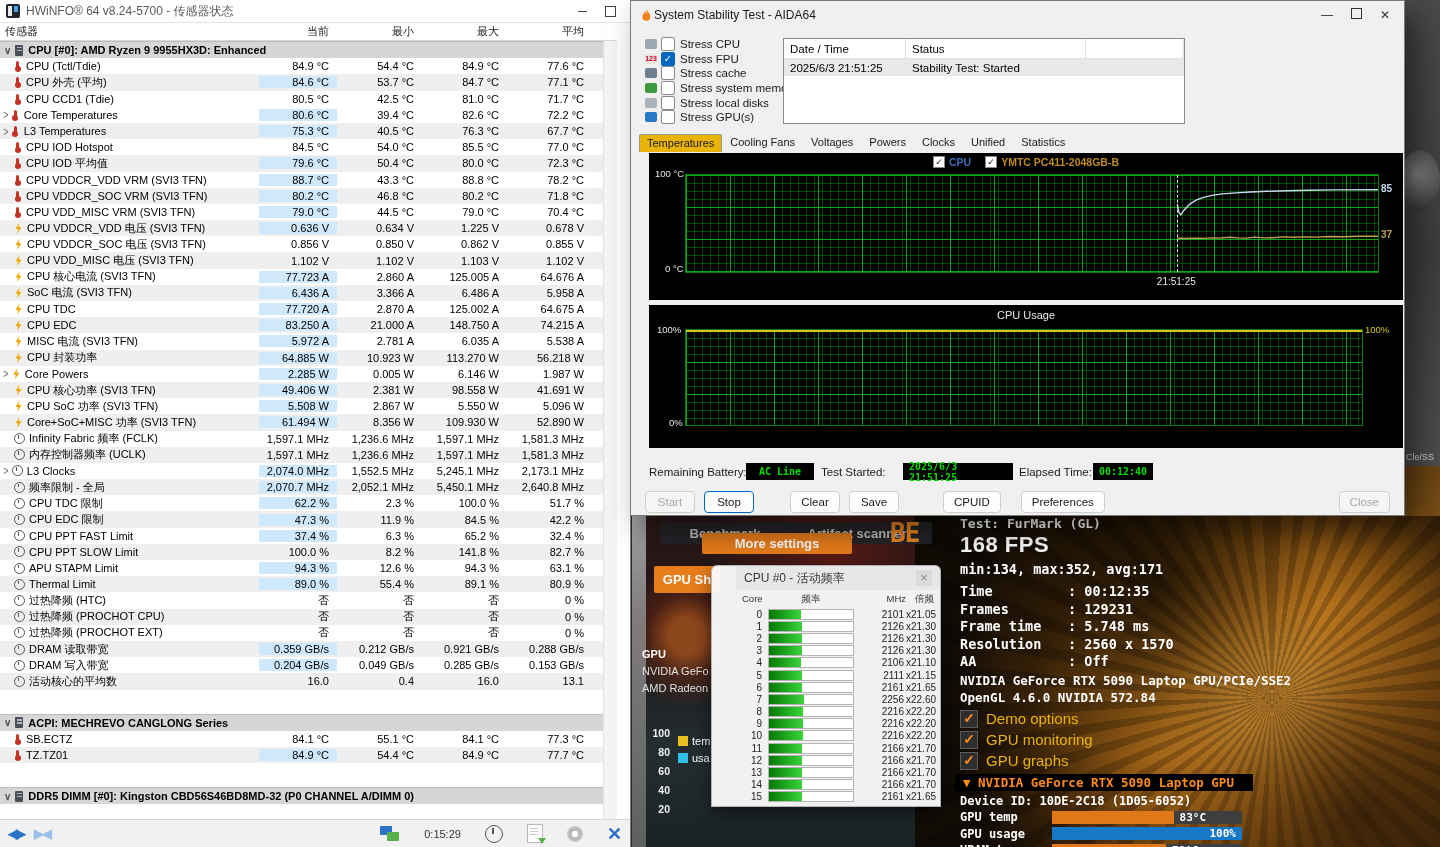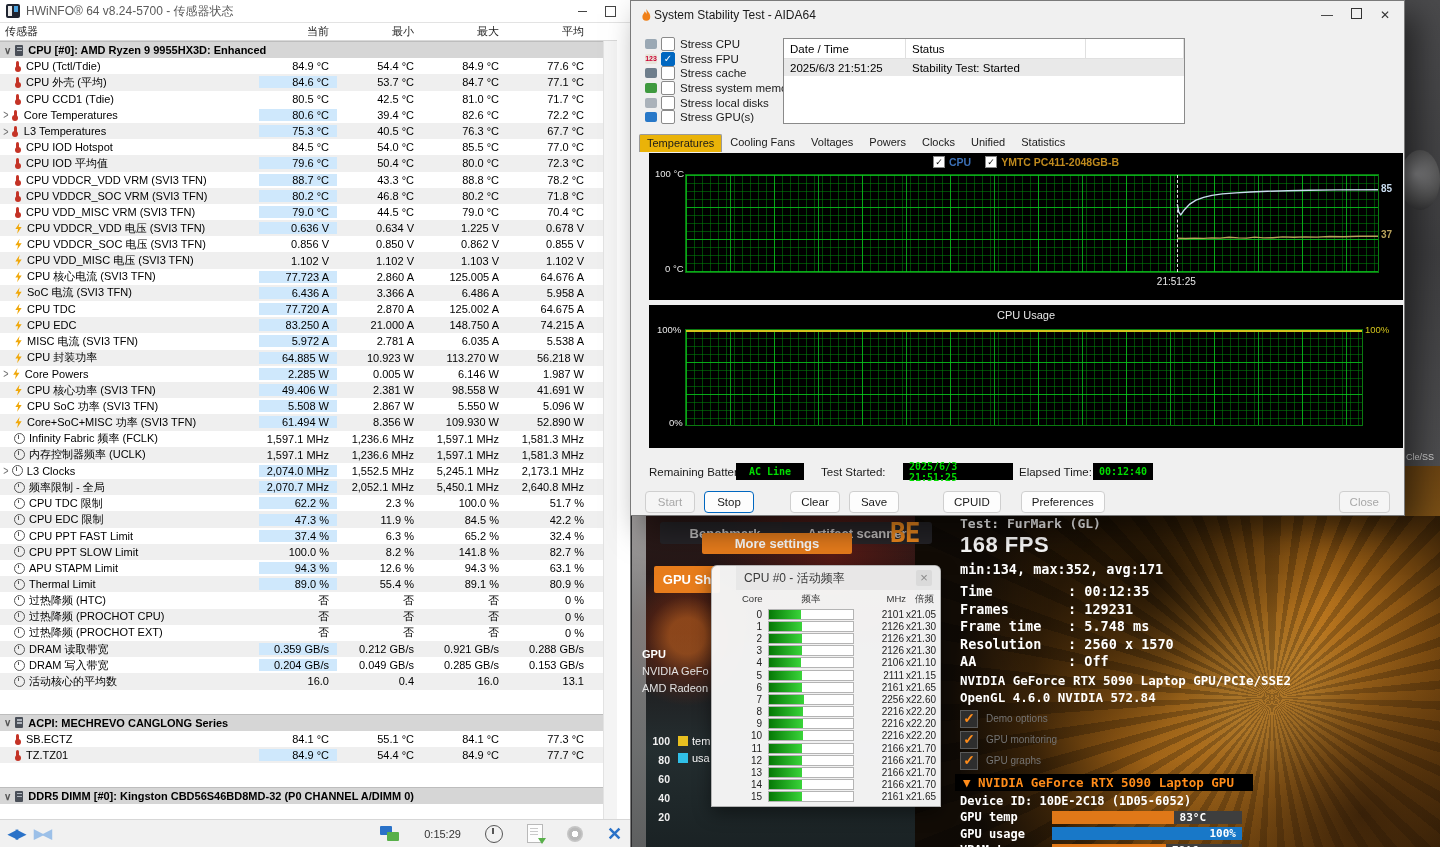--- a/index.html
+++ b/index.html
@@ -130,21 +130,21 @@
       radial-gradient(circle at 55px 120px,rgba(230,110,30,.55) 0 18px,rgba(150,50,15,.35) 40px,transparent 70px),
       radial-gradient(circle at 200px 40px,rgba(140,30,20,.5),transparent 120px),
       linear-gradient(180deg,#2c1a18 0%,#1c1416 35%,#242e30 70%,#1a2224 100%);}
   .fm-edge{position:absolute;left:0;top:0;width:14px;height:100%;background:linear-gradient(180deg,#b8b8b8,#8e8e8e 30%,#6a6a6a);opacity:.85;}
   .fm-btn-dark{position:absolute;height:22px;background:#26262a;color:#d0d0d0;font-weight:bold;font-size:13px;
     display:flex;align-items:center;justify-content:center;border-radius:3px;padding:0 10px;opacity:.92;}
   .fm-btn-orange{position:absolute;background:#e87d1c;color:#fff;font-weight:bold;display:flex;align-items:center;justify-content:center;border-radius:2px;}
   .fm-logo{position:absolute;color:#f08a1e;font-weight:bold;font-size:26px;font-family:"DejaVu Sans Mono",monospace;letter-spacing:-1px;}
   .fm-side{position:absolute;left:10px;top:130px;width:80px;font-size:11px;color:#e2e2e2;line-height:17px;white-space:nowrap;}
   .fm-side .t1{font-weight:bold;color:#fff;}
-  .fm-miniticks{position:absolute;left:12px;top:208px;width:26px;text-align:right;color:#f0f0f0;font-size:10.5px;font-weight:bold;line-height:19px;margin-top:8px;}
+  .fm-miniticks{position:absolute;left:12px;top:208px;width:26px;text-align:right;color:#f0f0f0;font-size:10.5px;font-weight:bold;line-height:19px;}
   .fm-minileg{position:absolute;left:46px;top:216px;font-size:11px;color:#fff;}
   .fm-minileg .li{display:flex;align-items:center;height:17px;}
   .fm-minileg .sw{width:10px;height:10px;margin-right:4px;}
   .fur{position:absolute;left:283px;top:0;width:525px;height:331px;background:
       radial-gradient(circle at 68% 55%,#e09a34 0 40px,#c47d20 90px,#8a5412 160px,#3c2408 240px,#120c06 320px),
       #0c0806;}
   .fur:after{content:"";position:absolute;inset:0;background:
       radial-gradient(circle at 45% 20%,rgba(0,0,0,.75),transparent 45%),
       radial-gradient(circle at 85% 90%,rgba(40,22,6,.8),transparent 40%),
       repeating-conic-gradient(from 0deg at 68% 55%,rgba(0,0,0,.22) 0 3deg,transparent 3deg 7deg);}
@@ -153,21 +153,21 @@
   .fm-fps{position:absolute;left:0;top:16px;font-size:22px;font-weight:bold;letter-spacing:.5px;}
   .fm-minmax{position:absolute;left:0;top:45px;font-family:"DejaVu Sans Mono",monospace;font-weight:bold;font-size:13.5px;}
   #fm-stat-rows{position:absolute;left:0;top:67px;font-family:"DejaVu Sans Mono",monospace;font-weight:bold;font-size:13.5px;line-height:17.6px;}
   #fm-stat-rows .k{display:inline-block;width:108px;}
   .fm-gpu1{position:absolute;left:0;top:157px;font-size:12.5px;font-family:"DejaVu Sans Mono",monospace;font-weight:bold;}
   .fm-gpu2{position:absolute;left:0;top:174px;font-size:12.5px;font-family:"DejaVu Sans Mono",monospace;font-weight:bold;}
   #fm-checks{position:absolute;left:0;top:192px;}
   .fmc{display:flex;align-items:center;height:21px;}
   .fmc .box{width:16px;height:16px;background:#2e2e2e;border:1px solid #5a5a5a;margin-right:8px;color:#ff8c1a;
     font-weight:bold;font-size:14px;line-height:15px;text-align:center;}
-  .fmc .lb{font-size:10px;color:#737373;}
+  .fmc .lb{font-size:15px;color:#eab308;}
   .fm-gpuhdr{position:absolute;left:-5px;top:258px;width:290px;height:17px;background:#000;color:#ff8c1a;
     font-family:"DejaVu Sans Mono",monospace;font-weight:bold;font-size:12.5px;display:flex;align-items:center;padding-left:8px;}
   .fm-devid{position:absolute;left:0;top:278px;font-family:"DejaVu Sans Mono",monospace;font-weight:bold;font-size:12px;}
   #fm-bars{position:absolute;left:0;top:293px;width:290px;}
   .fm-bar-row{display:flex;align-items:center;height:16.5px;}
   .fm-bar-row .bl{width:92px;font-family:"DejaVu Sans Mono",monospace;font-weight:bold;font-size:12px;}
   .fm-track{position:relative;width:190px;height:13px;background:#3e3e3e;}
   .fm-fill{position:absolute;left:0;top:0;bottom:0;}
   .fm-val{position:absolute;top:0;font-family:"DejaVu Sans Mono",monospace;font-size:11px;font-weight:bold;color:#fff;line-height:13px;}
   
@@ -911,21 +911,21 @@
       <div class="plot" id="usage-plot">
         <div id="usage-line"></div>
       </div>
       <span class="ylab" style="left:8px;top:19px;">100%</span>
       <span class="ylab" style="left:20px;top:112px;">0%</span>
       <span class="ylab" style="left:716px;top:19px;color:#d2c41c;">100%</span>
     </div>
 
     <div class="a-status">
       <span class="slabel" style="left:18px;">Remaining Battery:</span>
-      <span class="lcd" style="left:105px;width:68px;">AC Line</span>
+      <span class="lcd" style="left:115px;width:68px;">AC Line</span>
       <span class="slabel" style="left:190px;">Test Started:</span>
       <span class="lcd" style="left:272px;width:110px;">2025/6/3 21:51:25</span>
       <span class="slabel" style="left:388px;">Elapsed Time:</span>
       <span class="lcd" style="left:462px;width:60px;">00:12:40</span>
     </div>
 
     <div id="a-buttons">
         <button class="abtn dis">Start</button>
         <button class="abtn pri">Stop</button>
         <span class="gap1"></span>

